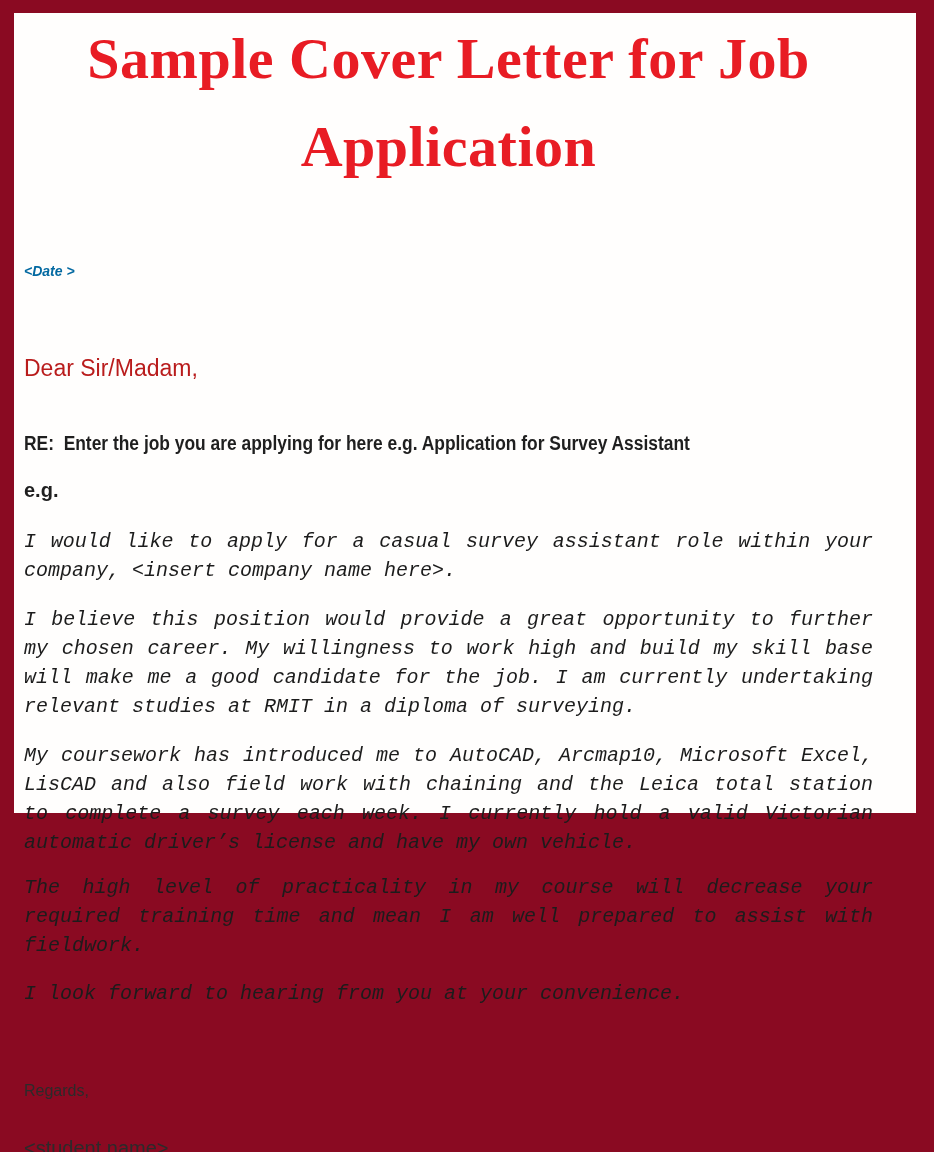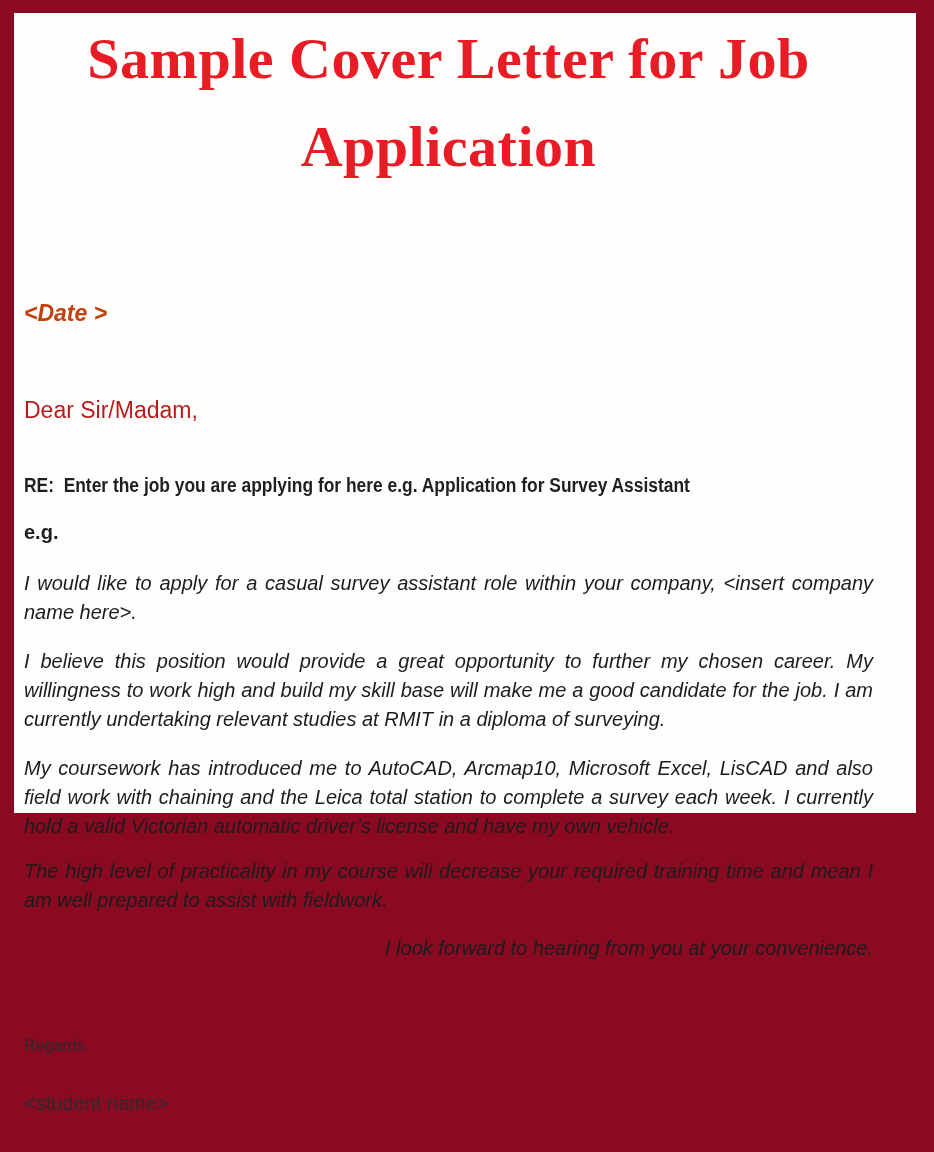--- a/index.html
+++ b/index.html
@@ -36,26 +36,26 @@
     text-align: center;
     font-family: "Liberation Serif", serif;
     font-weight: bold;
     font-size: 58px;
     line-height: 88px;
     color: var(--title-color);
     letter-spacing: 0.5px;
   }
   .title-line { display: block; }
   .date {
-    margin-top: 110px;
+    margin-top: 68px;
     font-weight: bold;
     font-style: italic;
-    font-size: 23px;
+    font-size: 14px;
     line-height: 25px;
-    color: #c2410c;
+    color: #0369a1;
   }
   .salutation {
     margin-top: 70px;
     font-size: 23px;
     line-height: 28px;
     color: #b91c1c;
   }
   .re {
     margin-top: 48px;
     font-weight: bold;
@@ -73,24 +73,25 @@
     line-height: 26px;
     color: #1f1f1f;
   }
   p.body {
     margin: 20px 0 0 0;
     font-style: italic;
     font-size: 20px;
     line-height: 29px;
     text-align: justify;
     color: #1c1c1c;
+    font-family: Liberation Mono, monospace;
   }
   p.body.first { margin-top: 24px; }
   p.body.tight { margin-top: 16px; }
-  p.body.single { margin-top: 19px; text-align: right; }
+  p.body.single { margin-top: 19px; text-align: left; }
   .closing {
     margin-top: 70px;
     font-size: 16px;
     line-height: 25px;
     color: #2b2b2b;
   }
   .signature {
     margin-top: 33px;
     font-size: 20px;
     line-height: 25px;

